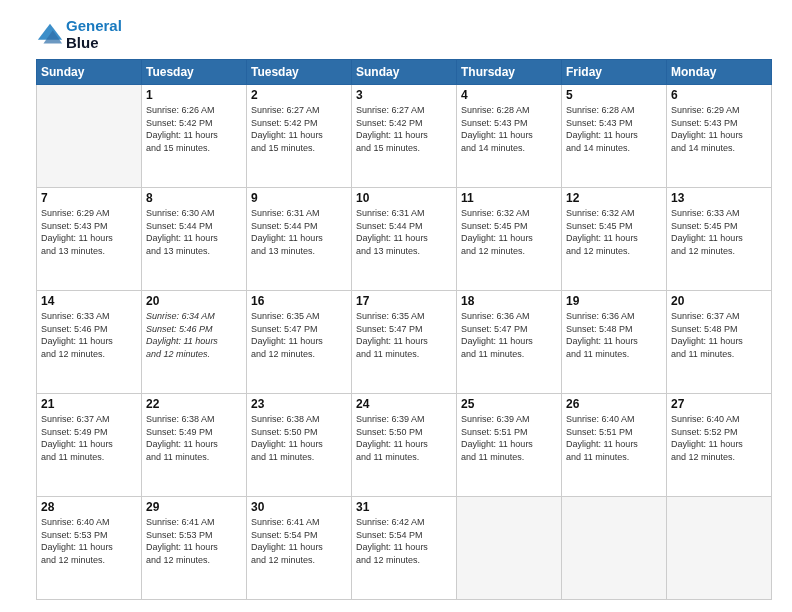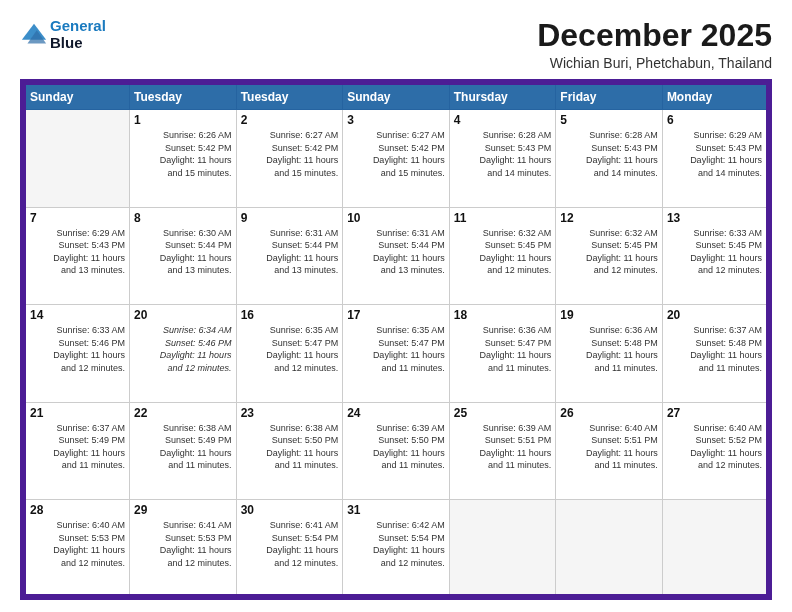--- a/index.html
+++ b/index.html
@@ -6,21 +6,21 @@
     body {
       width: 792px;
       height: 612px;
       background: #fff;
       font-family: Arial, sans-serif;
       overflow: hidden;
     }
     .page {
       width: 792px;
       height: 612px;
-      padding: 18px 20px 12px 20px;
+      padding: 18px 20px 12px 36px;
       display: flex;
       flex-direction: column;
     }
     .header {
       display: flex;
       align-items: flex-start;
       justify-content: space-between;
       margin-bottom: 8px;
     }
     .logo {
@@ -42,21 +42,21 @@
       color: #1a1a1a;
       line-height: 1.1;
     }
     .location {
       font-size: 14px;
       color: #333;
       margin-top: 2px;
     }
     .calendar {
       flex: 1;
-      border: 6px solid #4c1d95;
+      border: 1px solid #4c1d95;
       border-collapse: collapse;
       width: 100%;
       table-layout: fixed;
     }
     .calendar th {
       background: #2d6da8;
       color: #fff;
       font-size: 12px;
       font-weight: bold;
       padding: 5px 4px;
@@ -79,21 +79,20 @@
       font-size: 12px;
       font-weight: bold;
       color: #111;
       display: block;
       margin-bottom: 2px;
     }
     .day-info {
       font-size: 9px;
       color: #333;
       line-height: 1.4;
-      text-align: right;
     }
   </style>
 </head>
 <body>
 
 <div class="page">
   <div class="header">
     <div class="logo">
       <svg class="logo-icon" viewBox="0 0 30 30">
         <rect x="0" y="0" width="30" height="30" fill="white"></rect>
@@ -101,24 +100,20 @@
         <polygon points="15,3 28,20 2,20" fill="#1a7abf" opacity="0.85"></polygon>
         <polygon points="18,10 28,24 8,24" fill="#2d6da8" opacity="0.7"></polygon>
       </svg>
       <div>
         <div style="font-size:15px;font-weight:bold;color:#1a1a1a;line-height:1.1;">
           <span style="color:#1a7abf;">General</span>
         </div>
         <div style="font-size:15px;font-weight:bold;color:#0f172a;line-height:1.1;">Blue</div>
       </div>
     </div>
-    <div class="title-block">
-      <div class="month-title">December 2025</div>
-      <div class="location">Wichian Buri, Phetchabun, Thailand</div>
-    </div>
   </div>
 
   <table class="calendar">
     <thead>
       <tr>
 
       <th>Sunday</th>
           <th>Tuesday</th>
           <th>Tuesday</th>
           <th>Sunday</th>
@@ -343,21 +338,21 @@
           </td>
           <td>
             <span class="day-num">30</span>
             <div class="day-info" style="white-space: pre-line;">Sunrise: 6:41 AM
 Sunset: 5:54 PM
 Daylight: 11 hours
 and 12 minutes.</div>
           </td>
           <td>
             <span class="day-num">31</span>
-            <div class="day-info" style="white-space: pre-line; margin-left: 24px;">Sunrise: 6:42 AM
+            <div class="day-info" style="white-space: pre-line;">Sunrise: 6:42 AM
 Sunset: 5:54 PM
 Daylight: 11 hours
 and 12 minutes.</div>
           </td>
           <td class="empty"></td>
           <td class="empty"></td>
           <td class="empty"></td>
         </tr>
       </tbody>
   </table>

